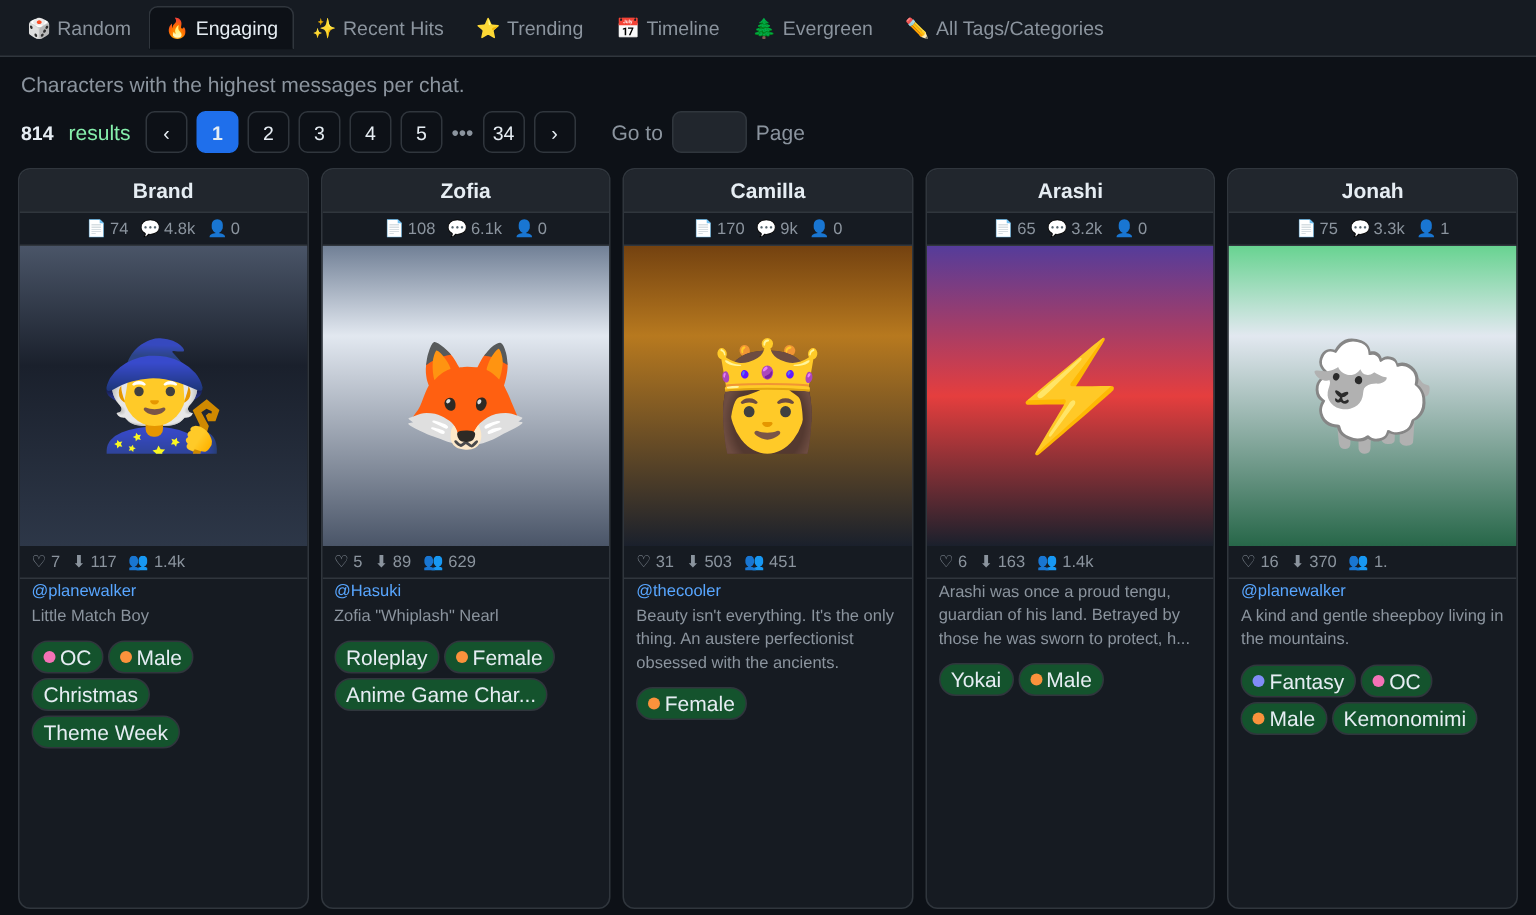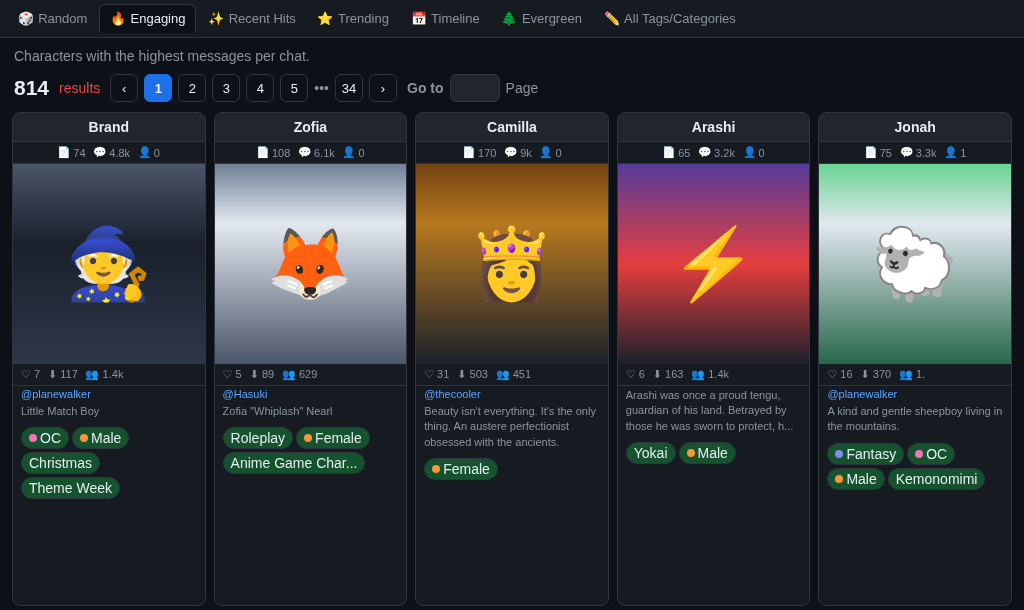--- a/index.html
+++ b/index.html
@@ -47,34 +47,34 @@
     }
 
     
     .pagination {
       display: flex;
       align-items: center;
       padding: 4px 14px 10px;
       gap: 6px;
       font-size: 14px;
     }
-    .results-count { font-weight: bold; font-size: 21px; margin-right: 4px; }
+    .results-count { font-weight: bold; font-size: 13px; margin-right: 4px; }
     .page-btn {
       width: 28px; height: 28px;
       border-radius: 6px;
       border: 1px solid #30363d;
       background: transparent;
       color: #e6edf3;
       cursor: pointer;
       display: flex; align-items: center; justify-content: center;
       font-size: 13px;
     }
     .page-btn.active { background: #1f6feb; border-color: #1f6feb; font-weight: bold; }
     .page-dots { color: #8b949e; }
-    .goto-label { color: #8b949e; margin-left: 4px; font-weight: bold; }
+    .goto-label { color: #8b949e; margin-left: 18px; }
     .goto-input {
       width: 50px; height: 28px;
       background: #21262d;
       border: 1px solid #30363d;
       border-radius: 6px;
       color: #e6edf3;
       text-align: center;
       font-size: 13px;
     }
     .page-label { color: #8b949e; }
@@ -209,21 +209,21 @@
     <div class="nav-item">
       <span>✏️</span>
       <span>All Tags/Categories</span>
     </div>
   </nav>
 
 <div class="subtitle">Characters with the highest messages per chat.</div>
 
 <div class="pagination">
   <span class="results-count">814</span>
-  <span style="color:#ef4444; margin-right:4px;">results</span>
+  <span style="color:#86efac; margin-right:4px;">results</span>
   <button class="page-btn">‹</button>
   <button class="page-btn active">1</button>
   <button class="page-btn">2</button>
   <button class="page-btn">3</button>
   <button class="page-btn">4</button>
   <button class="page-btn">5</button>
   <span class="page-dots">•••</span>
   <button class="page-btn">34</button>
   <button class="page-btn">›</button>
   <span class="goto-label">Go to</span>

